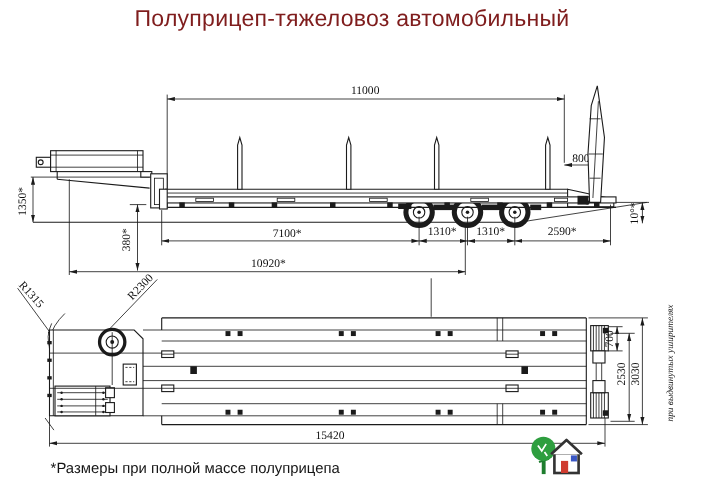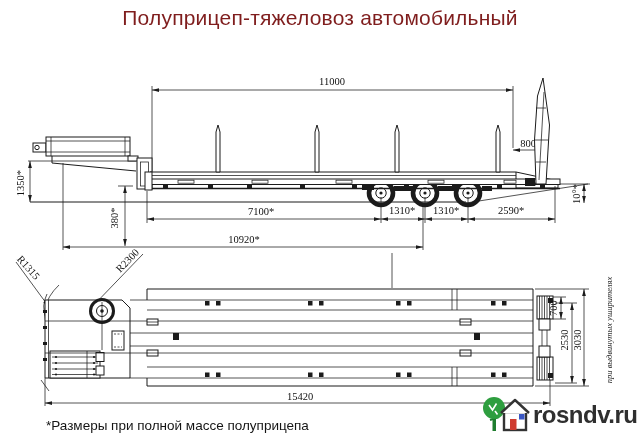--- a/index.html
+++ b/index.html
@@ -297,14 +297,13 @@
       <path d="M12,11 l3.5,5 l4,-6.5" stroke="#fff" stroke-width="1.6" fill="none"></path>
       <path d="M18,17 l2.5,3.5" stroke="#fff" stroke-width="1.6" fill="none"></path>
     </g>
     <g>
       <rect x="27" y="18" width="22" height="18" fill="#fff" stroke="#333" stroke-width="2.4"></rect>
       <path d="M24,19 L38,6 L52,19" fill="#fff" stroke="#333" stroke-width="2.4" stroke-linejoin="round"></path>
       <rect x="33" y="25" width="6.5" height="11" fill="#cf3b2f"></rect>
       <rect x="42" y="20" width="5.5" height="5.5" fill="#3a57c4"></rect>
     </g>
   </svg>
-  <span class="logo-text">rosndv.ru</span>
 </div>
 
 </body></html>

